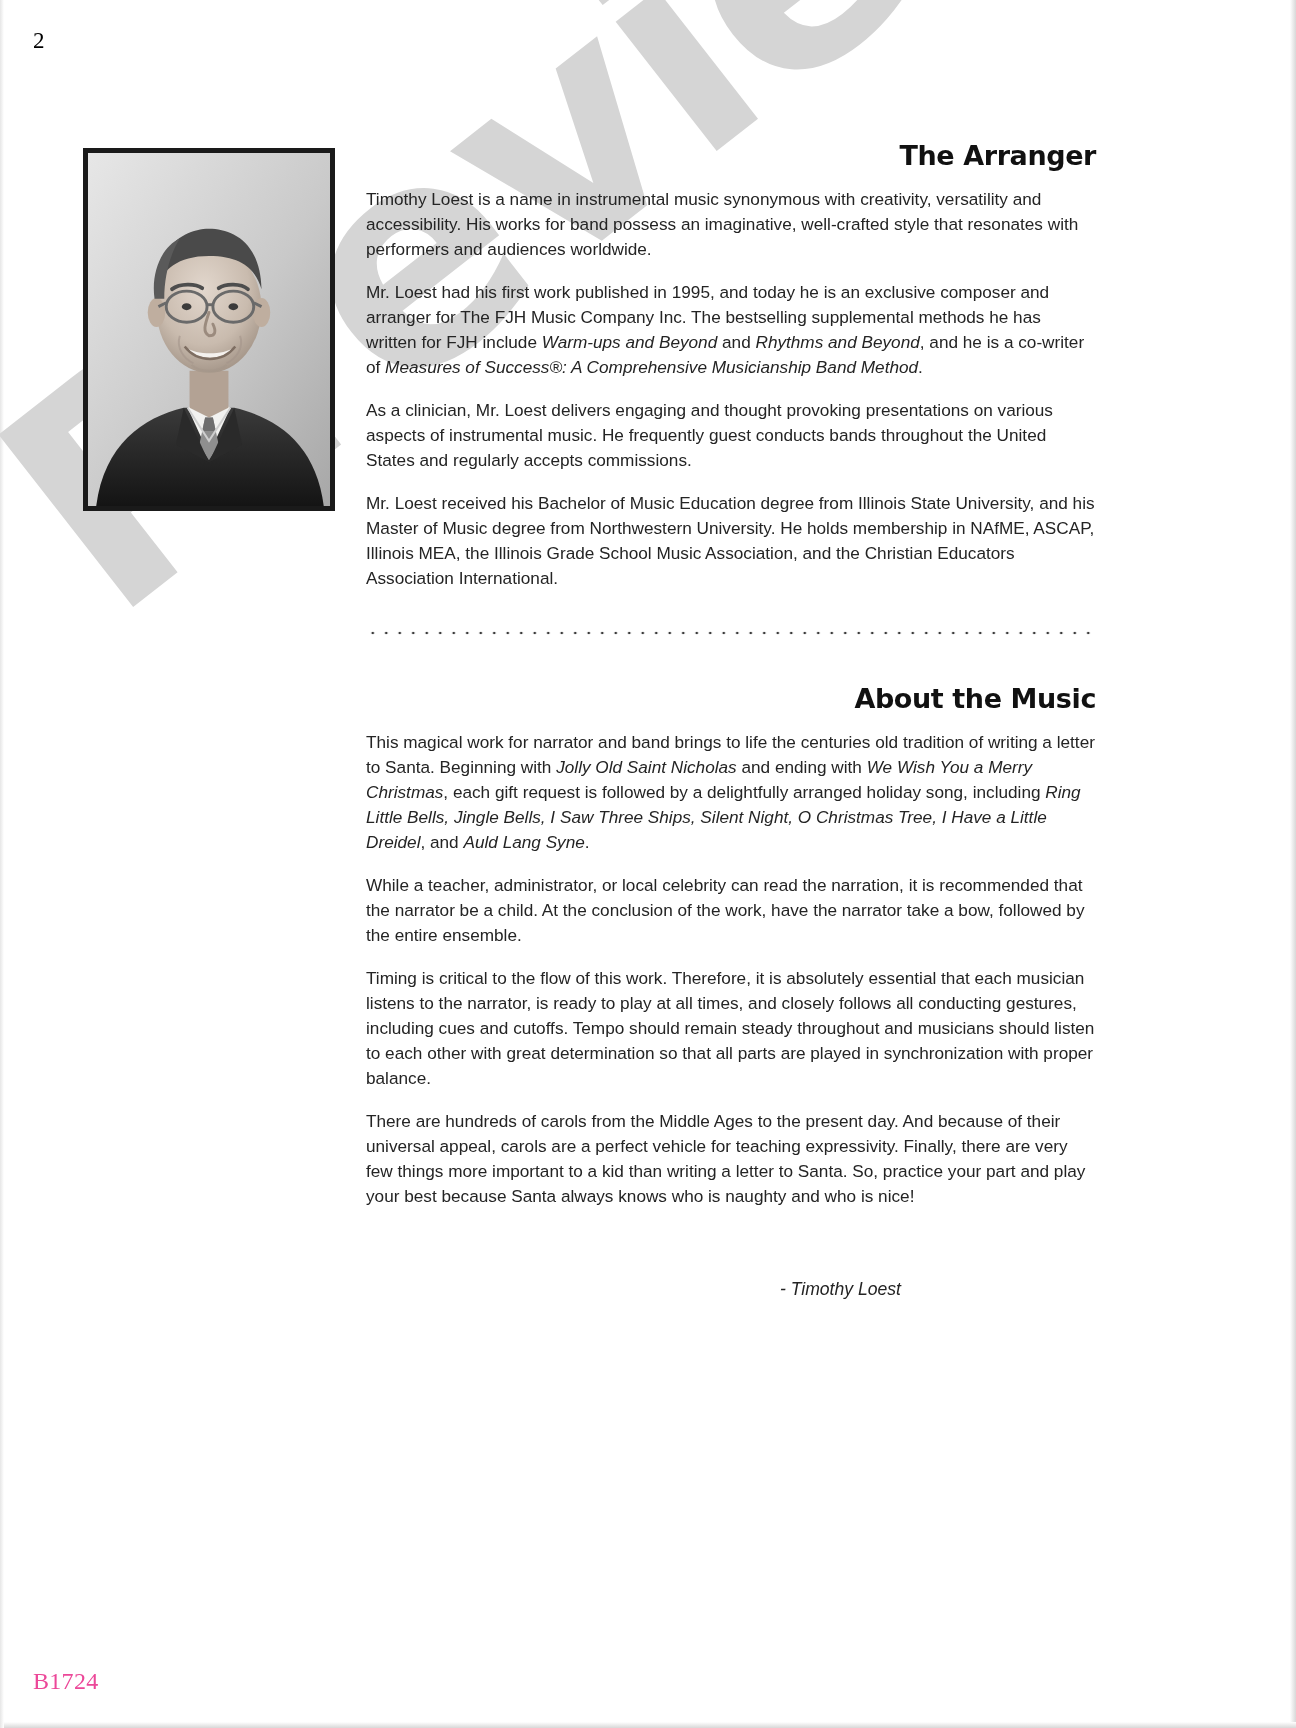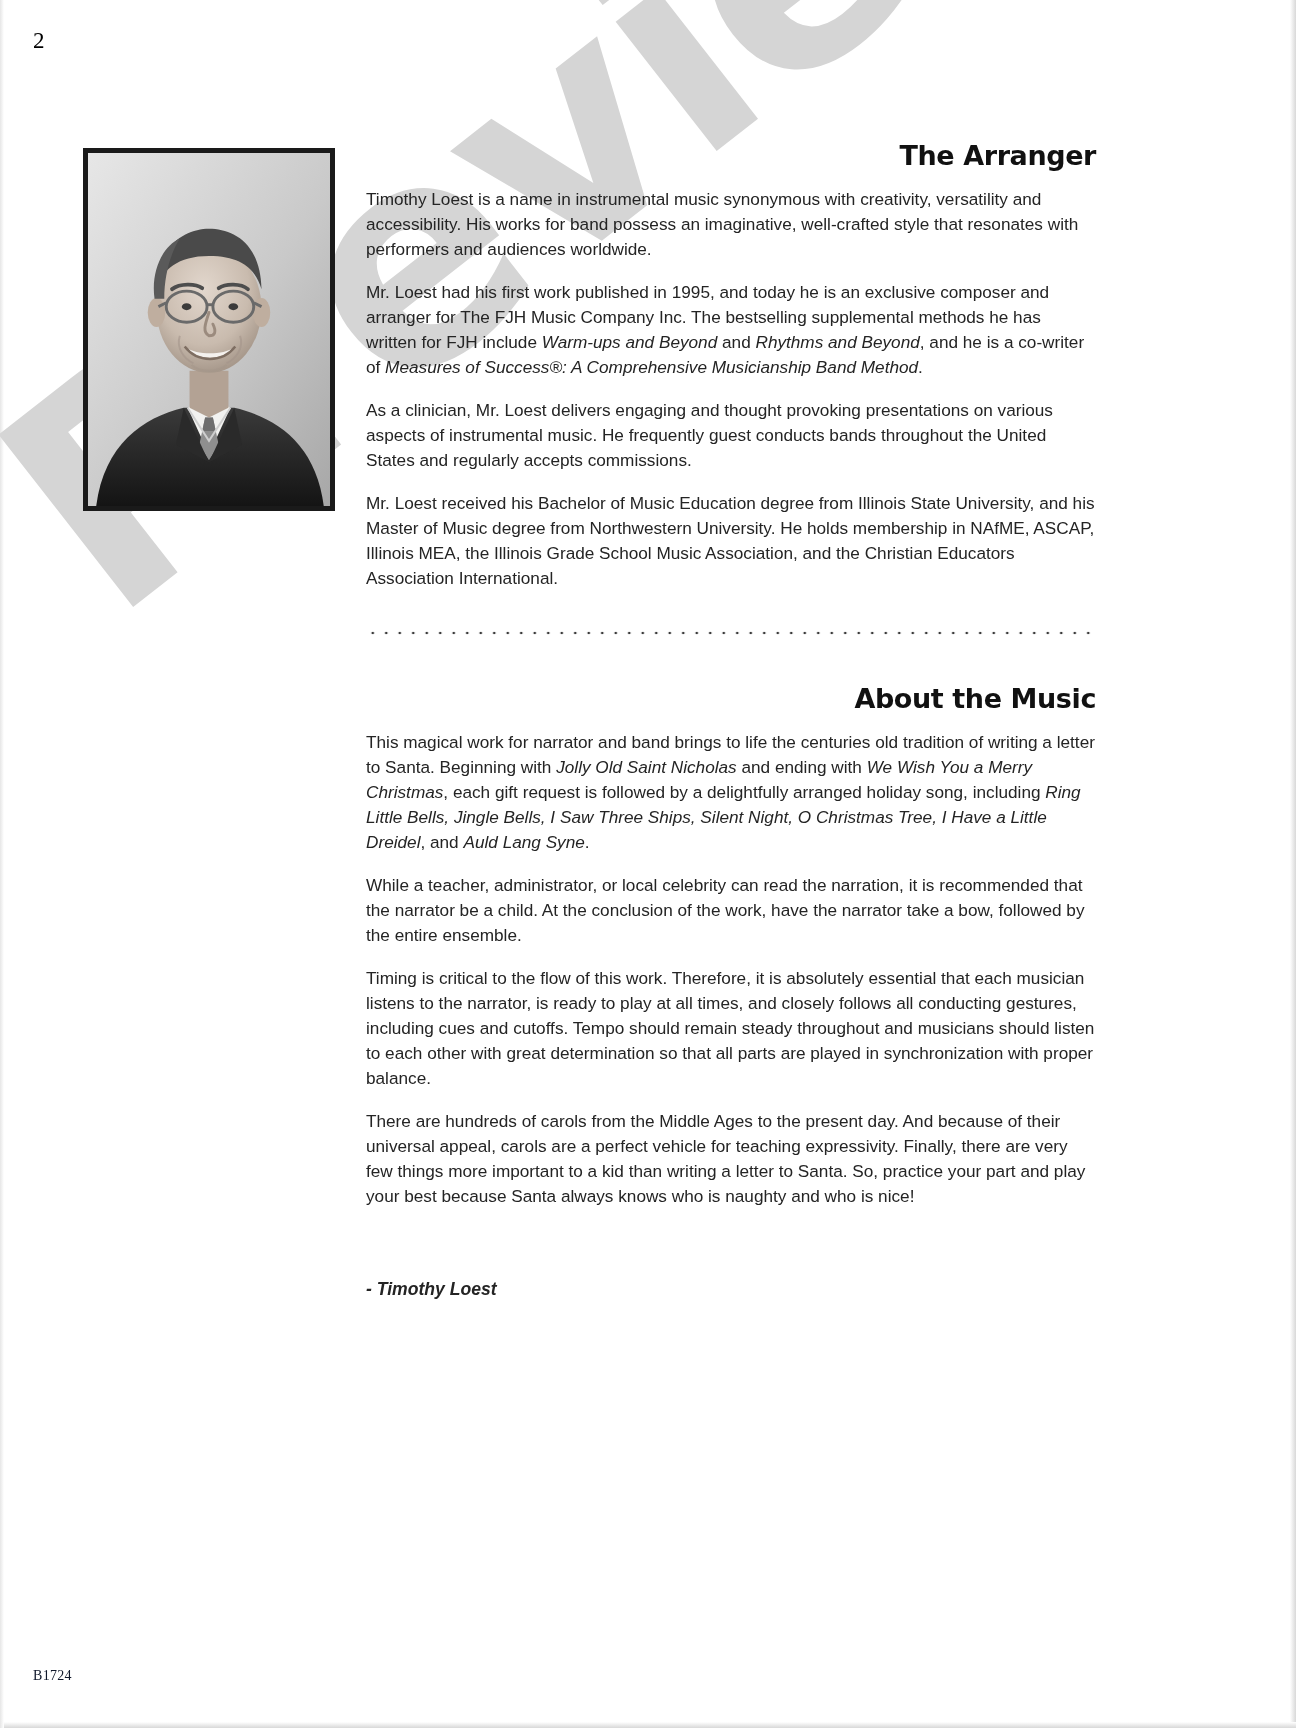--- a/index.html
+++ b/index.html
@@ -72,22 +72,22 @@
     color: #000;
     z-index: 3;
   }
 
   
   .footer-code {
     position: absolute;
     left: 33px;
     top: 1668px;
     font-family: "Liberation Serif", serif;
-    font-size: 14px;
-    color: #0f172a;
+    font-size: 24px;
+    color: #ec4899;
     letter-spacing: 0.3px;
     z-index: 3;
   }
 
   
   .portrait-frame {
     position: absolute;
     left: 83px;
     top: 148px;
     width: 252px;
@@ -153,24 +153,23 @@
     top: 683px;
     width: 730px;
     z-index: 2;
   }
 
   .signature {
     font-family: "Liberation Sans", sans-serif;
     font-style: italic;
     font-size: 17.6px;
     color: #242424;
-    text-align: left;
+    text-align: right;
     padding-right: 195px;
     margin-top: 70px;
-    font-weight: bold;
   }
 </style>
 </head>
 <body>
 
 <div class="page">
 
   <div class="watermark">
     <div class="watermark-text">Preview Only</div>
   </div>

